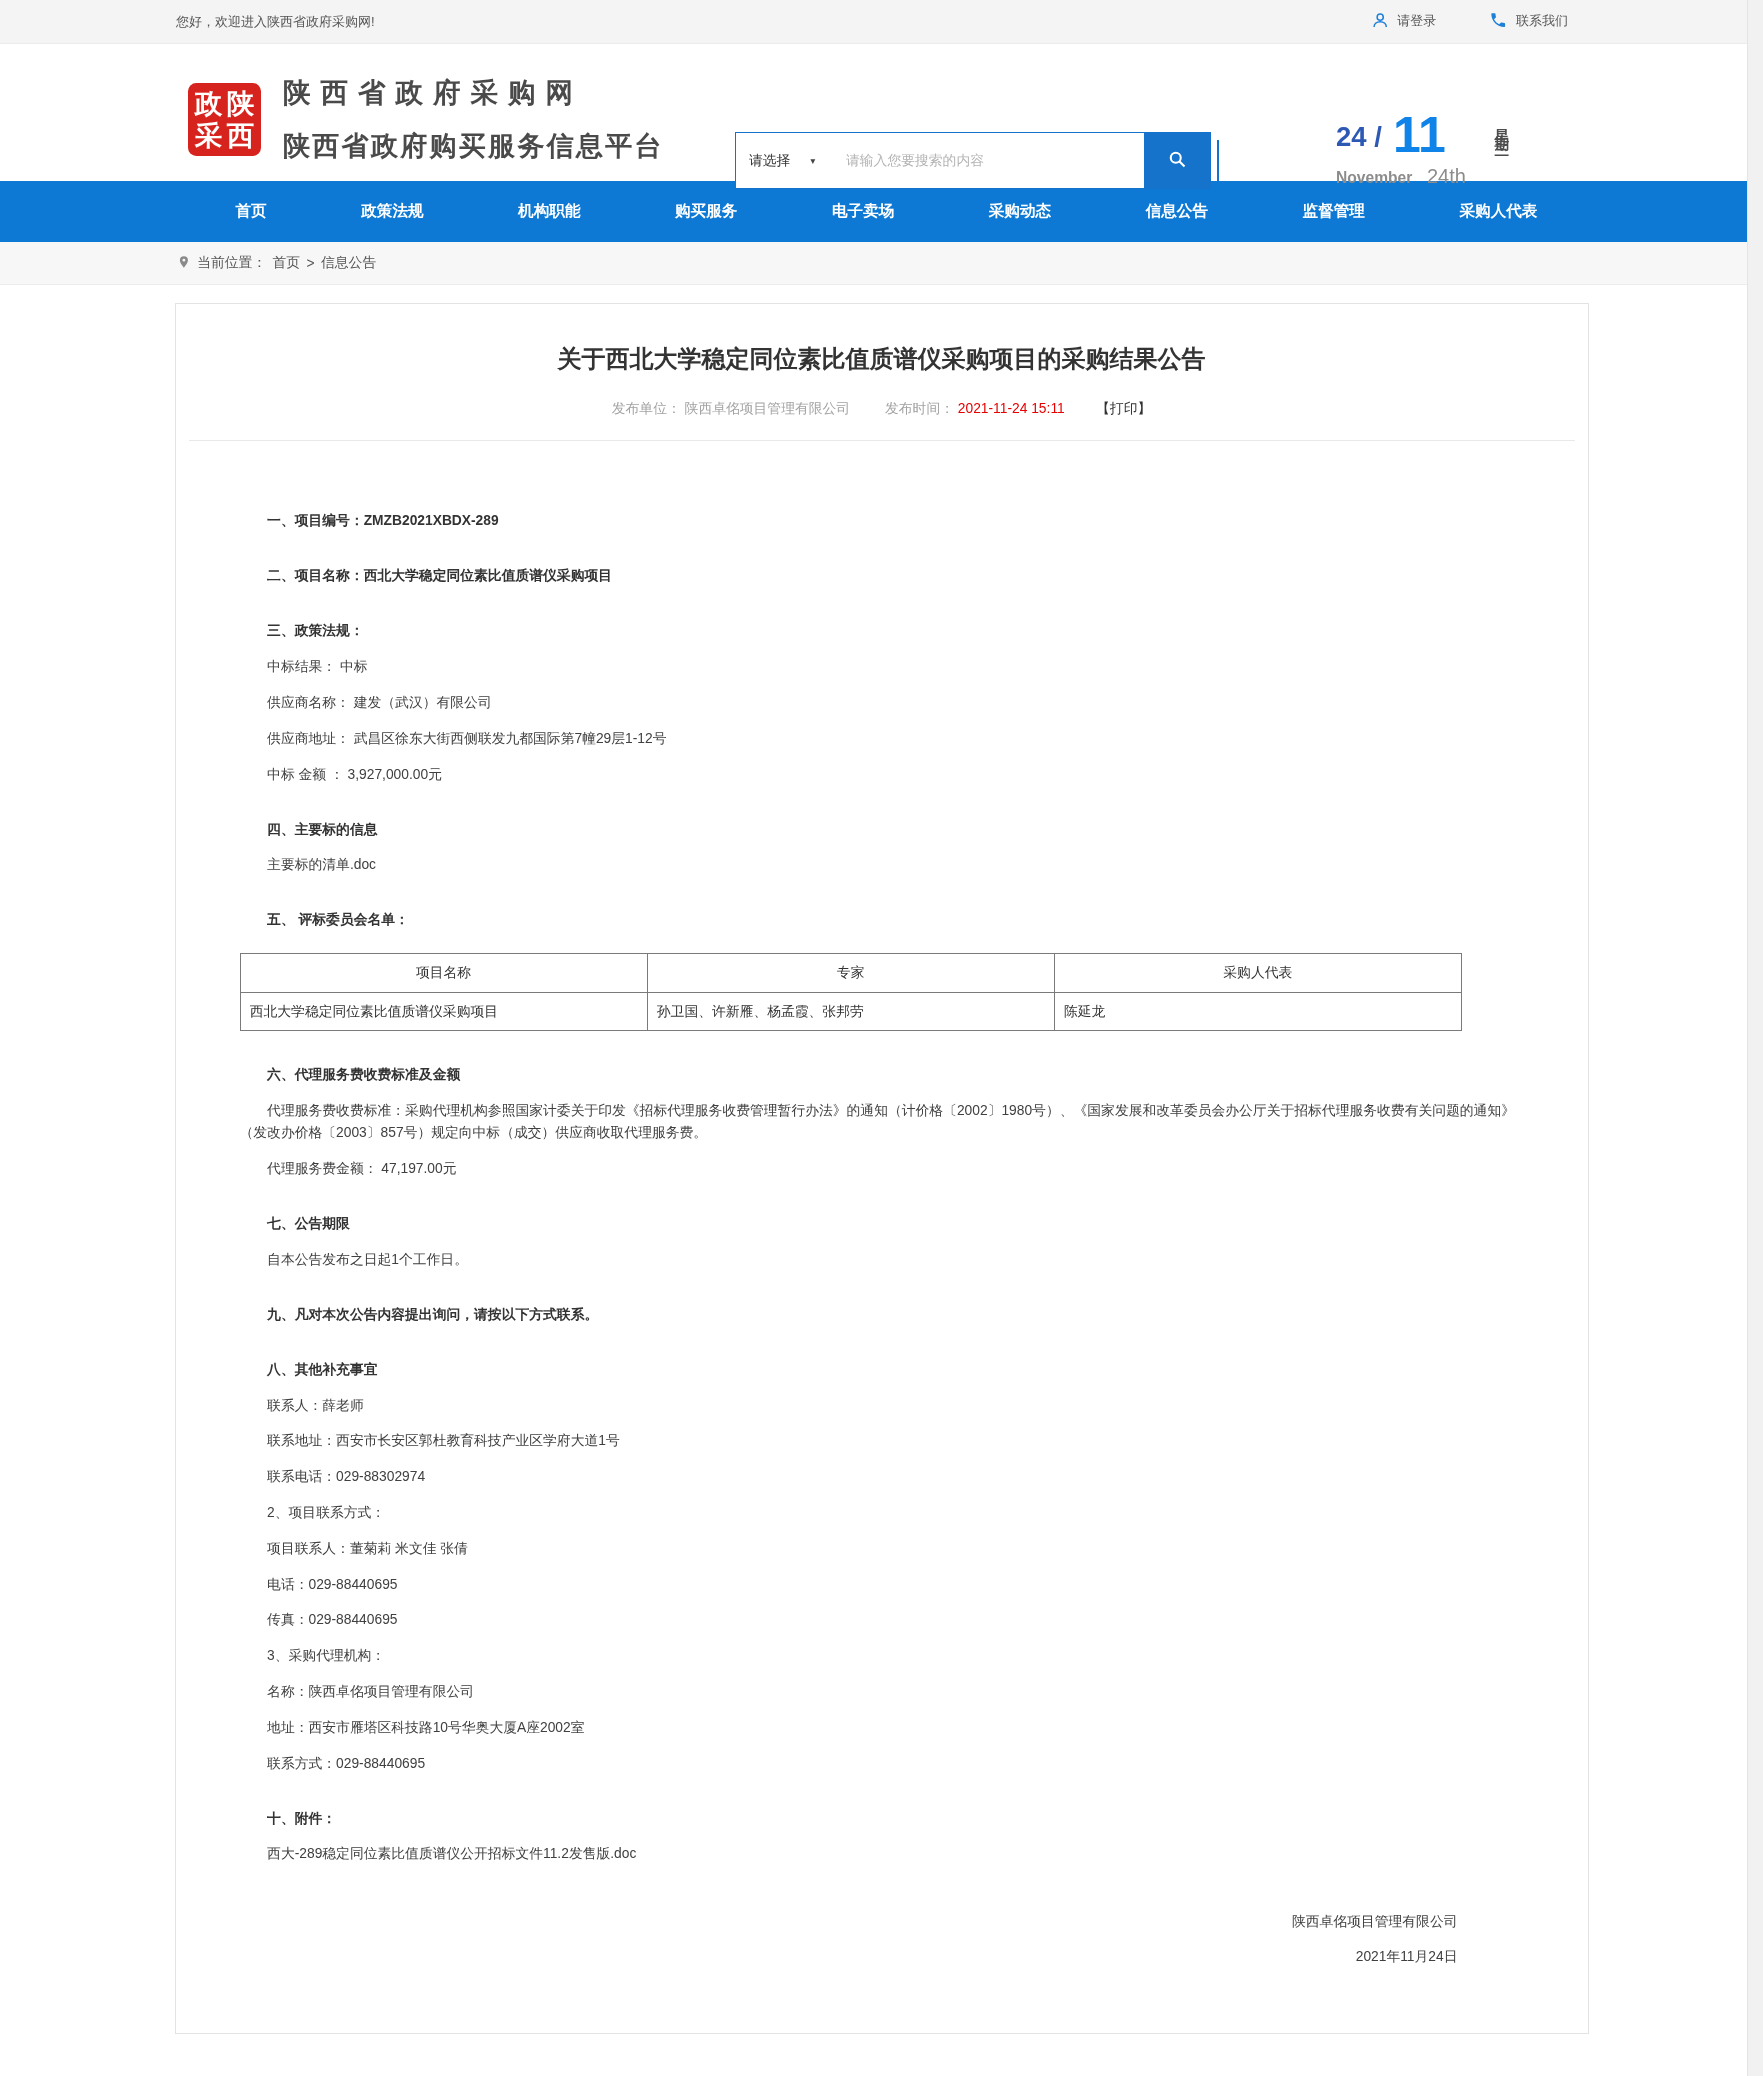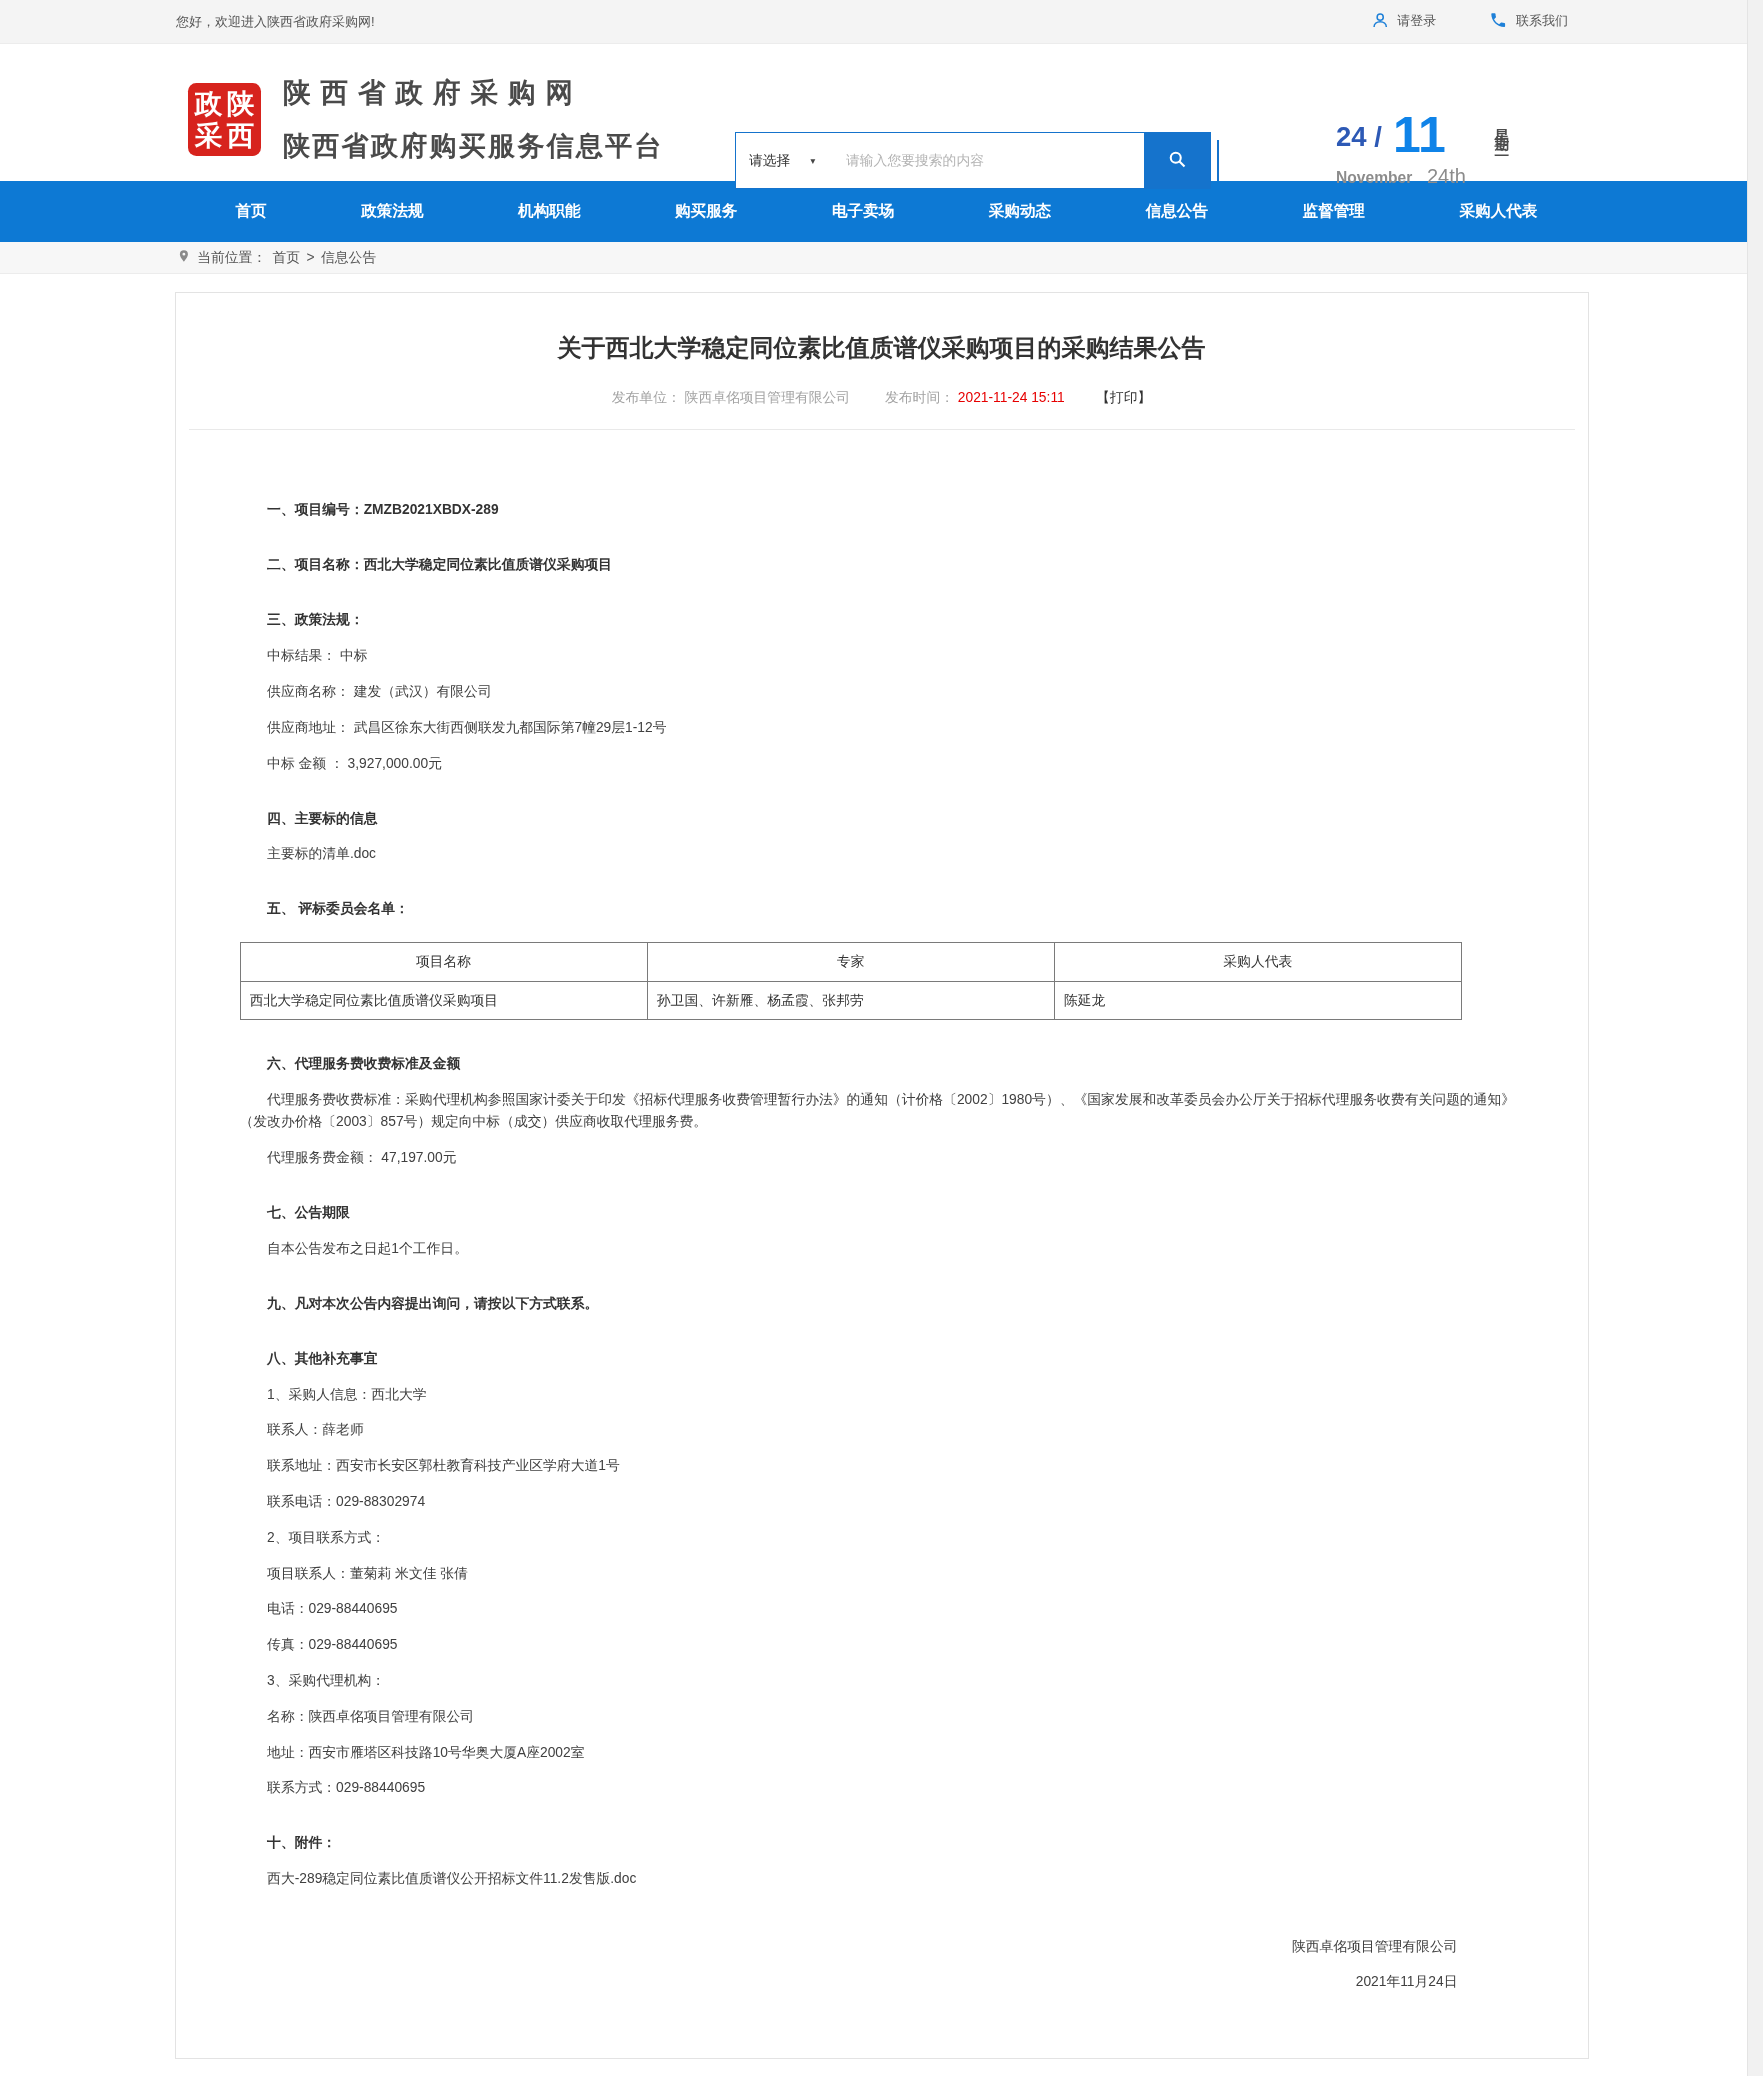--- a/index.html
+++ b/index.html
@@ -41,21 +41,21 @@
   .date-ordinal { font-size:20px; }
   .weekday { writing-mode:vertical-rl; font-size:14.7px; font-weight:bold; color:#4c4c4c; letter-spacing:7.3px; padding-top:2.8px; }
 
   
   .nav { height:61px; background:#0d79d4; }
   .nav-inner { width:1414px; margin:0 auto; height:100%; display:flex; align-items:center;
                justify-content:space-between; padding:0 51px 0 61px; }
   .nav-item { color:#fff; font-size:15.6px; font-weight:bold; cursor:pointer; white-space:nowrap; }
 
   
-  .breadcrumb { height:32px; background:#f7f7f7; border-bottom:0.9px solid #ececec;
+  .breadcrumb { height:43px; background:#f7f7f7; border-bottom:0.9px solid #ececec;
                 display:flex; align-items:center; padding-left:177px; font-size:13.8px; color:#555; gap:6.4px; }
   .bc-link { cursor:pointer; }
 
   
   .main { background:#fff; padding:18.4px 0 69px; }
   .card { width:1414px; margin:0 auto; background:#fff; border:0.9px solid #e3e3e3; min-height:1517px; padding-bottom:51px; }
   .art-title { text-align:center; font-size:24px; font-weight:bold; color:#333; margin:39px 55px 0; }
   .art-meta { text-align:center; margin-top:25px; font-size:13.8px; color:#a3a3a3; }
   .meta-time { color:#e60000; }
   .meta-print { color:#333; margin-left:27.5px; cursor:pointer; }
@@ -225,21 +225,20 @@
         <p class="sec">六、代理服务费收费标准及金额</p>
         <p>代理服务费收费标准：采购代理机构参照国家计委关于印发《招标代理服务收费管理暂行办法》的通知（计价格〔2002〕1980号）、《国家发展和改革委员会办公厅关于招标代理服务收费有关问题的通知》（发改办价格〔2003〕857号）规定向中标（成交）供应商收取代理服务费。</p>
         <p>代理服务费金额： 47,197.00元</p>
 
         <p class="sec">七、公告期限</p>
         <p>自本公告发布之日起1个工作日。</p>
 
         <p class="sec">九、凡对本次公告内容提出询问，请按以下方式联系。</p>
 
         <p class="sec">八、其他补充事宜</p>
-        <p>1、采购人信息：西北大学</p>
         <p>联系人：薛老师</p>
         <p>联系地址：西安市长安区郭杜教育科技产业区学府大道1号</p>
         <p>联系电话：029-88302974</p>
         <p>2、项目联系方式：</p>
         <p>项目联系人：董菊莉 米文佳 张倩</p>
         <p>电话：029-88440695</p>
         <p>传真：029-88440695</p>
         <p>3、采购代理机构：</p>
         <p>名称：陕西卓佲项目管理有限公司</p>
         <p>地址：西安市雁塔区科技路10号华奥大厦A座2002室</p>

